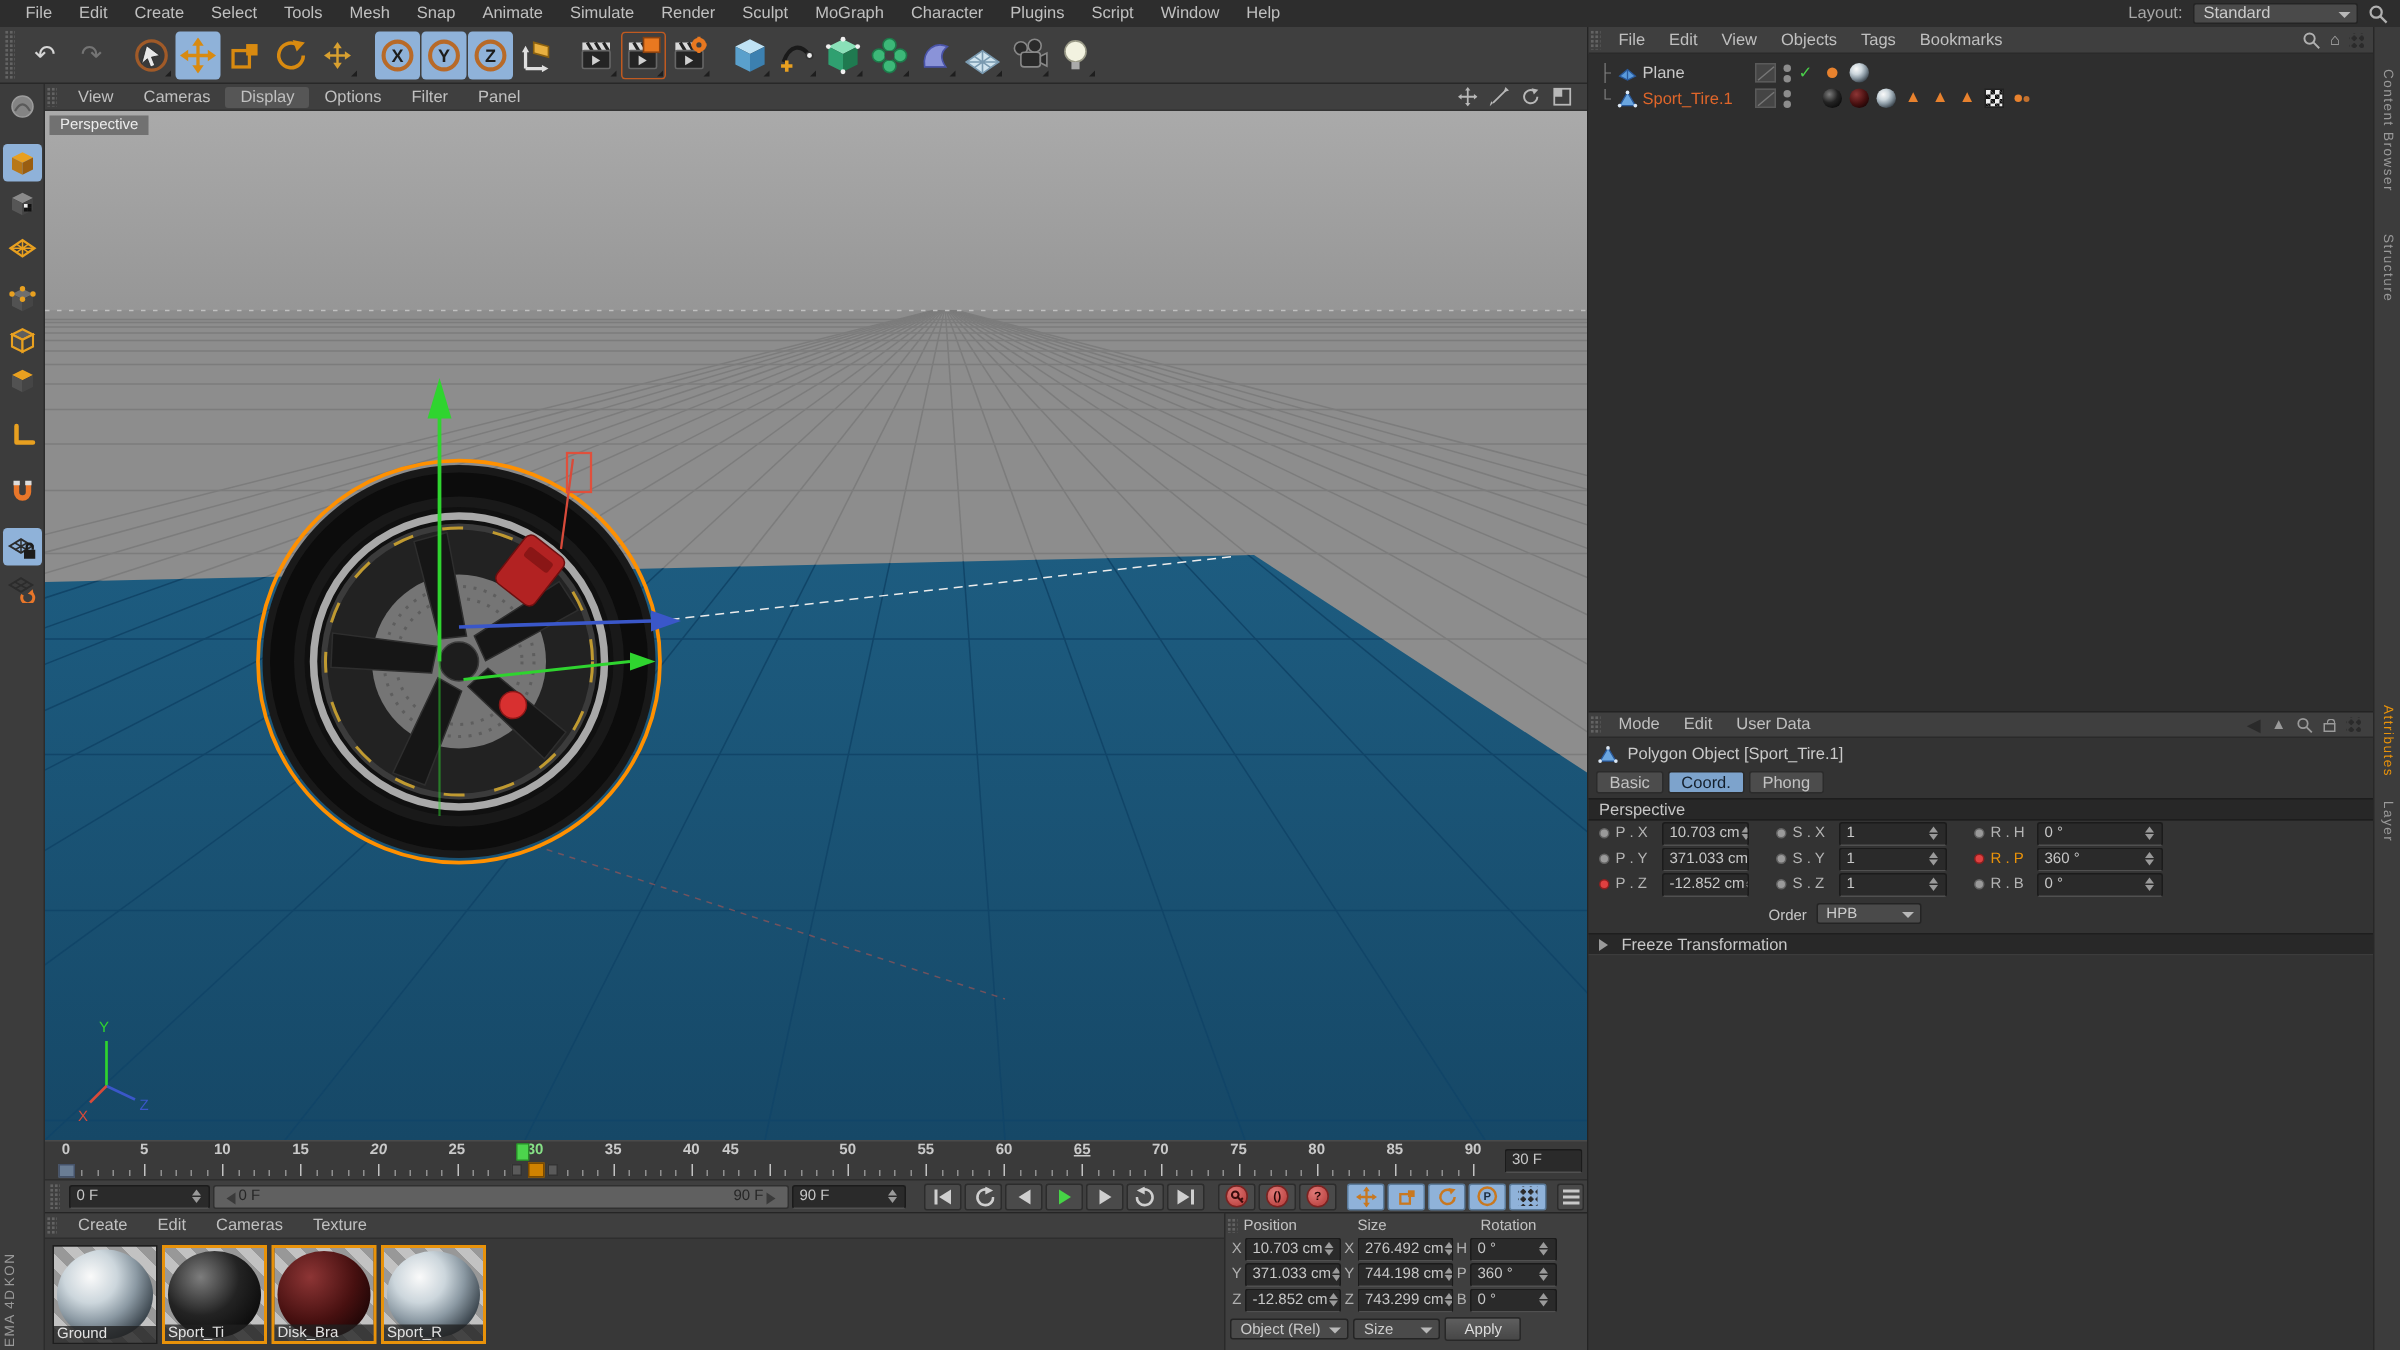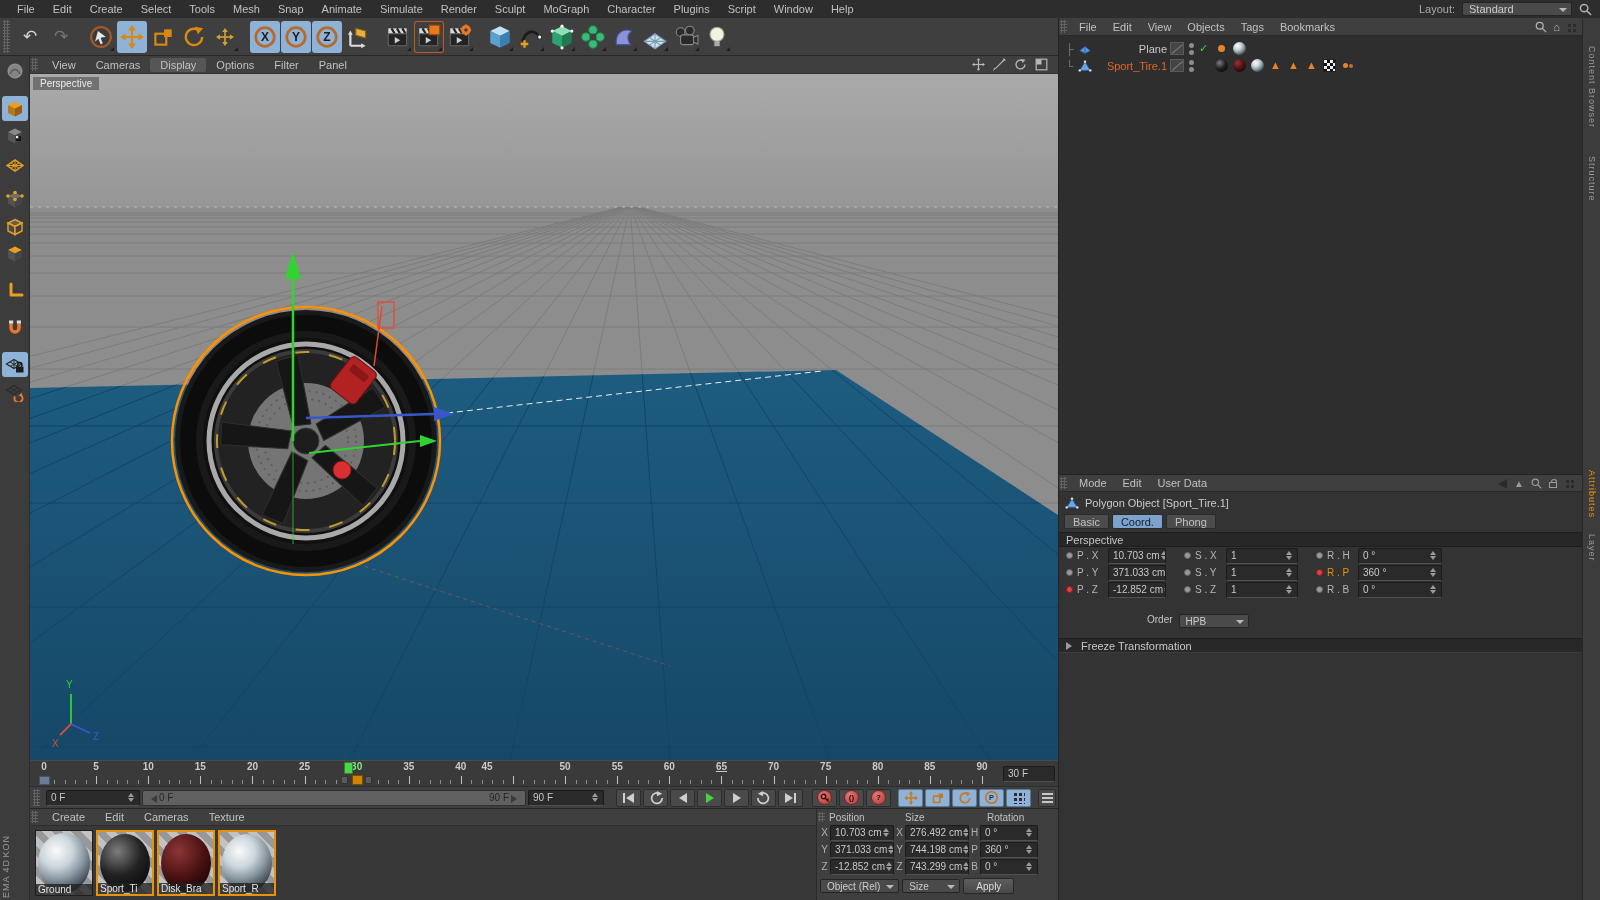--- a/index.html
+++ b/index.html
@@ -85,21 +85,21 @@
   .dots9{width:13px;height:13px;background-image:radial-gradient(#2b2b2b 1.6px,transparent 1.8px);
          background-size:5px 5px;background-position:1px 1px;}
   .lines3{display:flex;flex-direction:column;gap:2px;}
   .lines3 i{display:block;width:11px;height:2px;background:#c8c8c8;}
   
   .materials{position:absolute;left:30px;top:808px;width:786px;height:92px;background:#383838;
              border-top:1px solid #252525;z-index:2;}
   .panel-menu{height:17px;display:flex;align-items:center;background:#3f3f3f;border-bottom:1px solid #2e2e2e;}
   .panel-menu .mi{padding:0 10px;}
   .thumbs{display:flex;gap:3px;padding:4px 0 0 5px;}
-  .thumb{width:58px;height:66px;position:relative;border:1px solid #1e1e1e;flex:none;
+  .thumb{width:70px;height:66px;position:relative;border:1px solid #1e1e1e;flex:none;
          background:repeating-linear-gradient(45deg,#989898 0 7px,#c2c2c2 7px 14px);}
   .thumb.sel{border:2px solid #e8920a;}
   .sph{position:absolute;inset:2px;border-radius:50%;}
   .sph.chrome{background:radial-gradient(circle at 35% 30%,#fafafa,#ccd6dc 30%,#8b99a3 52%,#39434b 78%,#14181c);}
   .sph.black{background:radial-gradient(circle at 35% 30%,#7d7d7d,#232323 45%,#0a0a0a 82%);}
   .sph.darkred{background:radial-gradient(circle at 35% 30%,#8d3535,#471010 52%,#180404 85%);}
   .mlabel{position:absolute;left:0;right:0;bottom:0;background:rgba(32,32,32,.78);color:#e2e2e2;
           font-size:10px;padding:0 2px;white-space:nowrap;overflow:hidden;}
   
   .coords{position:absolute;left:816px;top:808px;width:242px;height:92px;background:#3f3f3f;
@@ -116,21 +116,21 @@
             padding:1px 12px;color:#dcdcdc;height:16px;display:flex;align-items:center;}
   
   .rpanel{position:absolute;left:1058px;top:18px;width:524px;bottom:0;background:#333;
           border-left:1px solid #242424;z-index:2;}
   .om-menu{height:18px;background:#3f3f3f;display:flex;align-items:center;border-bottom:1px solid #2a2a2a;}
   .om-menu .mi{padding:1px 8px;}
   .om-icons{margin-left:auto;display:flex;align-items:center;gap:6px;padding-right:6px;color:#b0b0b0;}
   .om-list{position:absolute;top:18px;left:0;right:0;height:438px;background:#2e2e2e;padding-top:4px;}
   .om-row{display:flex;align-items:center;height:17px;padding-left:6px;gap:3px;}
   .tree{color:#7f7f7f;width:10px;text-align:center;flex:none;}
-  .oname{color:#c8c8c8;width:72px;overflow:hidden;white-space:nowrap;text-align:right;}
+  .oname{color:#c8c8c8;width:72px;overflow:hidden;white-space:nowrap;}
   .oname.sel{color:#e0662a;}
   .vis{width:14px;height:13px;background:#454545;border:1px solid #5a5a5a;position:relative;flex:none;}
   .vis::after{content:"";position:absolute;left:1px;top:10px;width:14px;height:1px;background:#777;transform:rotate(-40deg);transform-origin:left;}
   .dotcol{display:flex;flex-direction:column;gap:2px;flex:none;margin:0 2px;}
   .dotcol i{width:5px;height:5px;border-radius:50%;background:#8c8c8c;display:block;}
   .chk{color:#4ad04a;font-size:11px;width:12px;}
   .tag{width:15px;height:15px;display:flex;align-items:center;justify-content:center;flex:none;}
   .tsph{width:13px;height:13px;border-radius:50%;}
   .orangedot{width:7px;height:7px;border-radius:50%;background:#e8822e;}
   .phongdots{display:flex;gap:1px;align-items:flex-end;}
@@ -154,21 +154,21 @@
         padding:1px 7px;color:#c6c6c6;height:15px;}
   .arow{display:flex;align-items:center;height:17px;padding-left:7px;font-size:10px;gap:2px;}
   .dot{width:7px;height:7px;border-radius:50%;background:#9a9a9a;border:1px solid #636363;flex:none;margin-right:2px;}
   .dot.red{background:#e04040;border-color:#8a1f1f;}
   .alabel{width:29px;color:#b4b4b4;flex:none;}
   .alabel.hot{color:#e8920a;}
   .w56{width:58px;flex:none;}
   .w70{width:72px;flex:none;}
   .w80{width:84px;flex:none;}
   .gapc{width:14px;flex:none;}
-  .order-row{display:flex;align-items:flex-start;height:18px;padding-left:88px;gap:6px;font-size:10px;margin-top:16px;}
+  .order-row{display:flex;align-items:flex-end;height:18px;padding-left:120px;gap:6px;font-size:10px;}
   .freeze{display:flex;align-items:center;background:#282828;border-top:1px solid #1e1e1e;
           border-bottom:1px solid #3c3c3c;height:15px;padding-left:7px;margin-top:6px;color:#c8c8c8;gap:5px;}
   .exp{width:0;height:0;border:4px solid transparent;border-left:6px solid #9a9a9a;}
   .lockico{width:8px;height:6px;border:1px solid #9a9a9a;position:relative;margin-top:3px;}
   .lockico::before{content:"";position:absolute;left:1px;top:-4px;width:4px;height:3px;border:1px solid #9a9a9a;border-bottom:none;border-radius:3px 3px 0 0;}
   
   .rstrip{position:absolute;left:1582px;top:18px;width:18px;bottom:0;background:#3c3c3c;border-left:1px solid #282828;z-index:3;}
   .vtab{position:absolute;left:4px;writing-mode:vertical-rl;font-size:9px;color:#9a9a9a;letter-spacing:1px;white-space:nowrap;}
   .vtab.on{color:#e8920a;}
 </style>
@@ -774,21 +774,21 @@
       <i class="tk tk5" style="left: 899.889px;"></i>
       <i class="tk" style="left: 910.311px;"></i>
       <i class="tk" style="left: 920.733px;"></i>
       <i class="tk" style="left: 931.156px;"></i>
       <i class="tk" style="left: 941.578px;"></i>
       <i class="tk tk5" style="left: 952px;"></i>
       <b class="tkl" style="left: 14px;">0</b>
       <b class="tkl" style="left: 66.1111px;">5</b>
       <b class="tkl" style="left: 118.222px;">10</b>
       <b class="tkl" style="left: 170.333px;">15</b>
-      <b class="tkl" style="left: 222.444px;">20</b>
+      <b class="tkl" style="left: 222.444px; font-style: italic;">20</b>
       <b class="tkl" style="left: 274.556px;">25</b>
       <b class="tkl cur" style="left: 326.667px;">30</b>
       <b class="tkl" style="left: 378.778px;">35</b>
       <b class="tkl" style="left: 430.889px;">40</b>
       <b class="tkl" style="left: 457px;">45</b>
       <b class="tkl" style="left: 535.111px;">50</b>
       <b class="tkl" style="left: 587.222px;">55</b>
       <b class="tkl" style="left: 639.333px;">60</b>
       <b class="tkl" style="left: 691.444px; text-decoration: underline;">65</b>
       <b class="tkl" style="left: 743.556px;">70</b>

